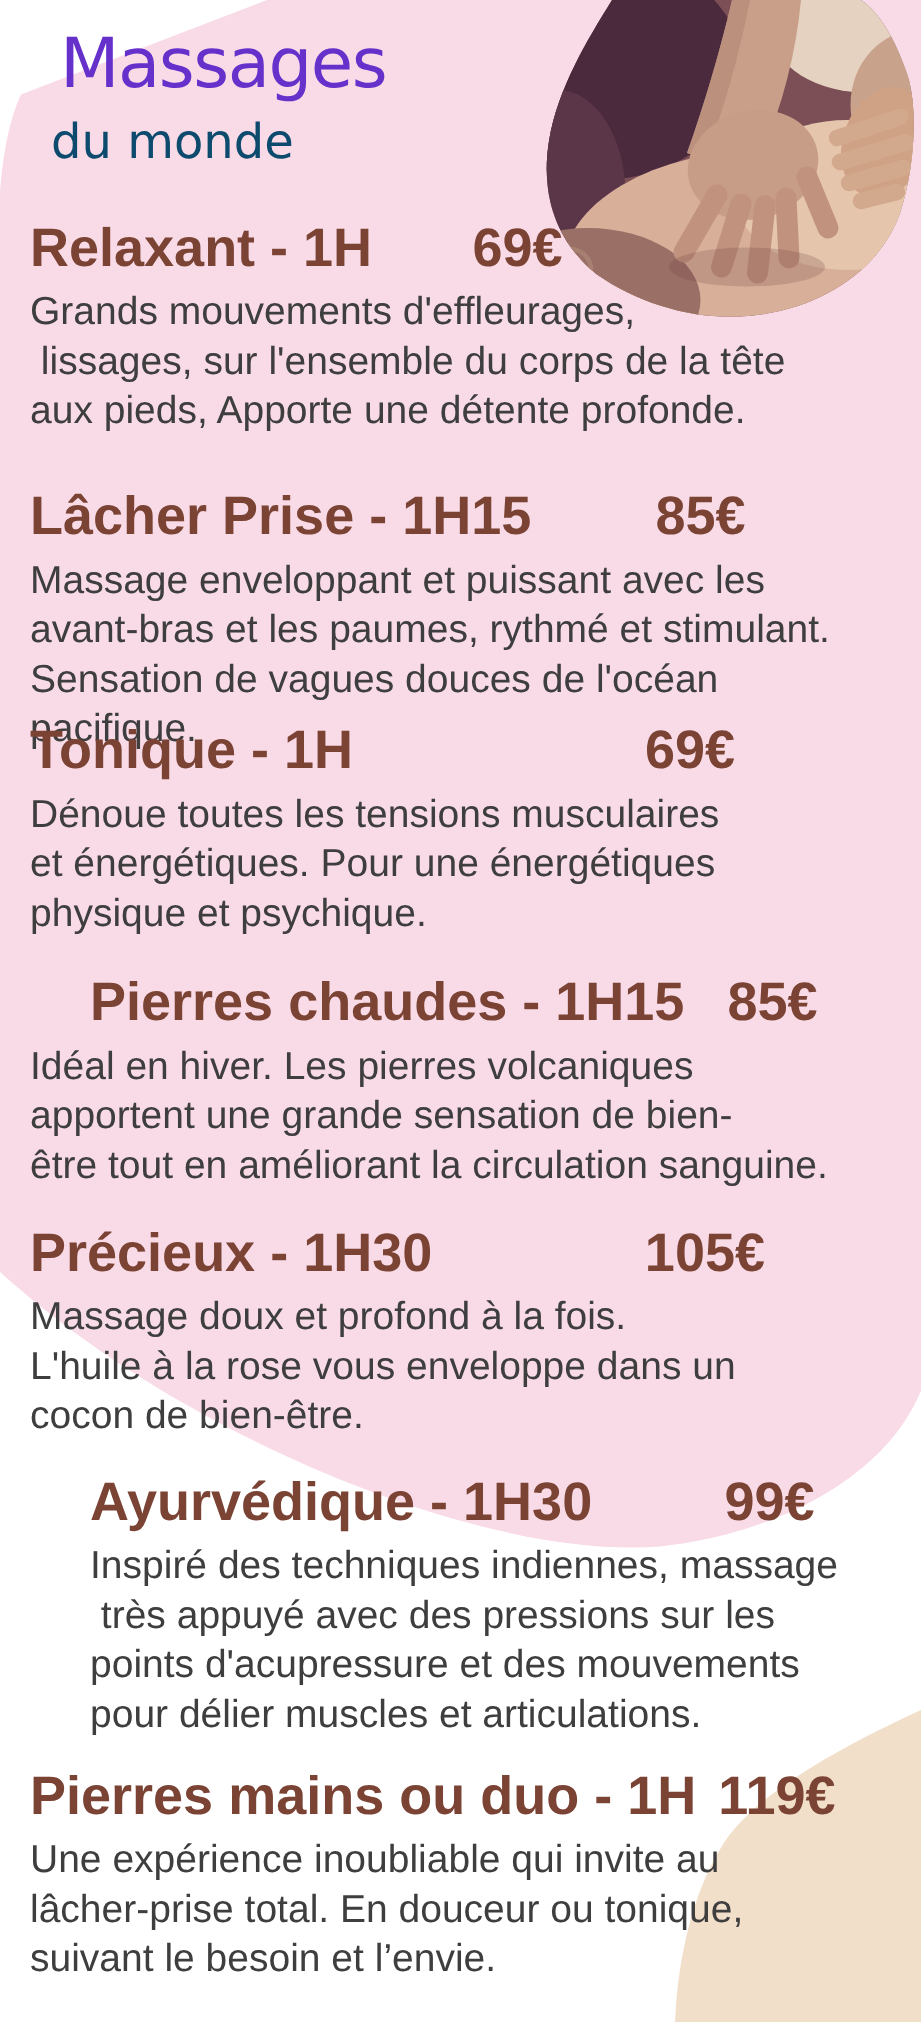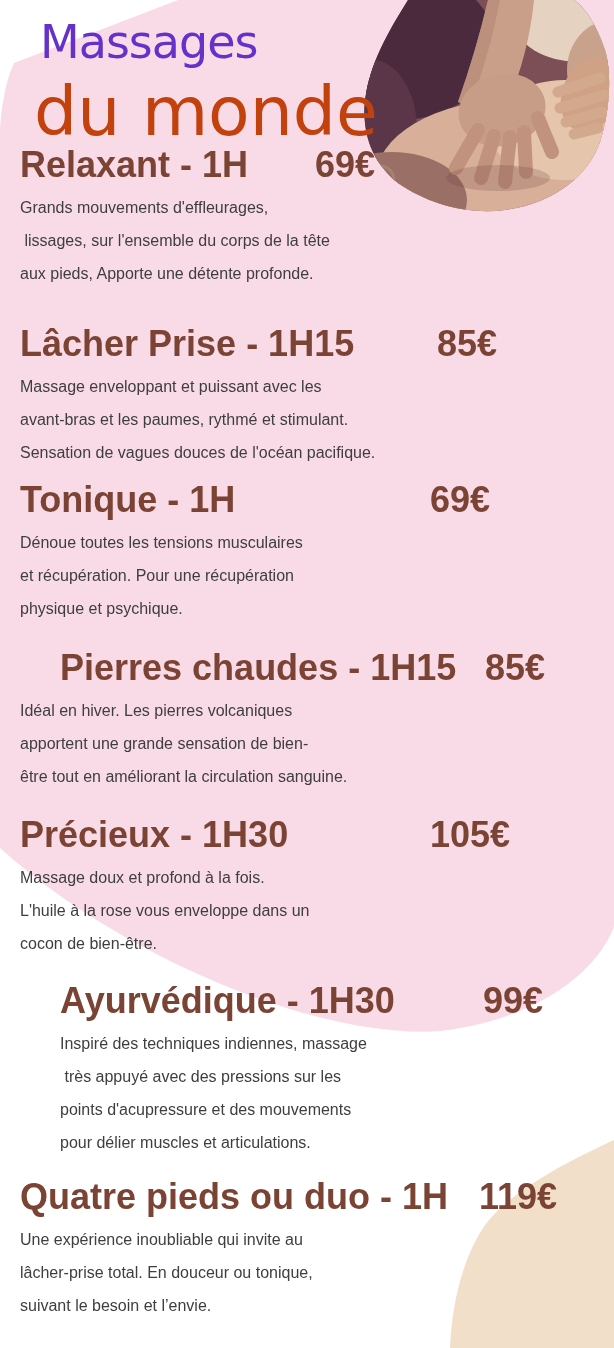--- a/index.html
+++ b/index.html
@@ -17,37 +17,37 @@
   .title-block{position:absolute;left:28px;top:6px;}
   .title-block h1{
     margin:12px;
     font-family:"DejaVu Sans",sans-serif;
     font-size:46px;line-height:1.05;
     font-weight:500;letter-spacing:-1px;
     color:#6630cb;
   }
   .subtitle{
     font-family:"DejaVu Sans",sans-serif;
-    font-size:68px;line-height:1;
+    font-size:32px;line-height:1;
     font-weight:400;
-    color:#c2410c;
+    color:#0c4a6e;
     margin:3px 0 0 6px;
   }
 
   
   .service{position:absolute;left:20px;width:574px;}
   .svc-head{
     display:flex;justify-content:space-between;align-items:baseline;
     font-size:36px;line-height:41px;font-weight:bold;color:#7b4334;
   }
   .svc-head h2{margin:0;font-size:inherit;font-weight:inherit;white-space:nowrap;}
   .price{white-space:nowrap;}
   .svc-desc{
     margin:6px 0 0 0;
-    font-size:16px;line-height:33px;
+    font-size:26px;line-height:33px;
     color:#3e3e3e;
     white-space:pre-wrap;
   }
   .service:nth-of-type(1){top:144px;}  .service:nth-of-type(1) .svc-head{width:355px;gap:17px;}
   .service:nth-of-type(2){top:323px;}  .service:nth-of-type(2) .svc-head{width:477px;}
   .service:nth-of-type(3){top:479px;}  .service:nth-of-type(3) .svc-head{width:470px;gap:12px;}
   .service:nth-of-type(4){top:647px;}  .service:nth-of-type(4) .svc-head{width:485px;margin-left:40px;}
   .service:nth-of-type(5){top:814px;}  .service:nth-of-type(5) .svc-head{width:490px;}
   .service:nth-of-type(6){top:980px;margin-left:40px;}  .service:nth-of-type(6) .svc-head{width:483px;}
   .service:nth-of-type(7){top:1176px;} .service:nth-of-type(7) .svc-head{width:537px;}
@@ -129,21 +129,21 @@
 avant-bras et les paumes, rythmé et stimulant.
 Sensation de vagues douces de l'océan pacifique.</p>
     </section>
 
     <section class="service">
       <div class="svc-head">
         <h2>Tonique - 1H</h2>
         <span class="price">69€</span>
       </div>
       <p class="svc-desc">Dénoue toutes les tensions musculaires
-et récupération. Pour une récupération
+et énergétiques. Pour une énergétiques
 physique et psychique.</p>
     </section>
 
     <section class="service">
       <div class="svc-head">
         <h2>Pierres chaudes - 1H15</h2>
         <span class="price">85€</span>
       </div>
       <p class="svc-desc">Idéal en hiver. Les pierres volcaniques
 apportent une grande sensation de bien-
@@ -166,21 +166,21 @@
         <span class="price">99€</span>
       </div>
       <p class="svc-desc">Inspiré des techniques indiennes, massage
  très appuyé avec des pressions sur les
 points d'acupressure et des mouvements
 pour délier muscles et articulations.</p>
     </section>
 
     <section class="service">
       <div class="svc-head">
-        <h2>Quatre pieds ou duo - 1H</h2>
+        <h2>Pierres mains ou duo - 1H</h2>
         <span class="price">119€</span>
       </div>
       <p class="svc-desc">Une expérience inoubliable qui invite au
 lâcher-prise total. En douceur ou tonique,
 suivant le besoin et l’envie.</p>
     </section>
 
   </div>
 </div>
 

